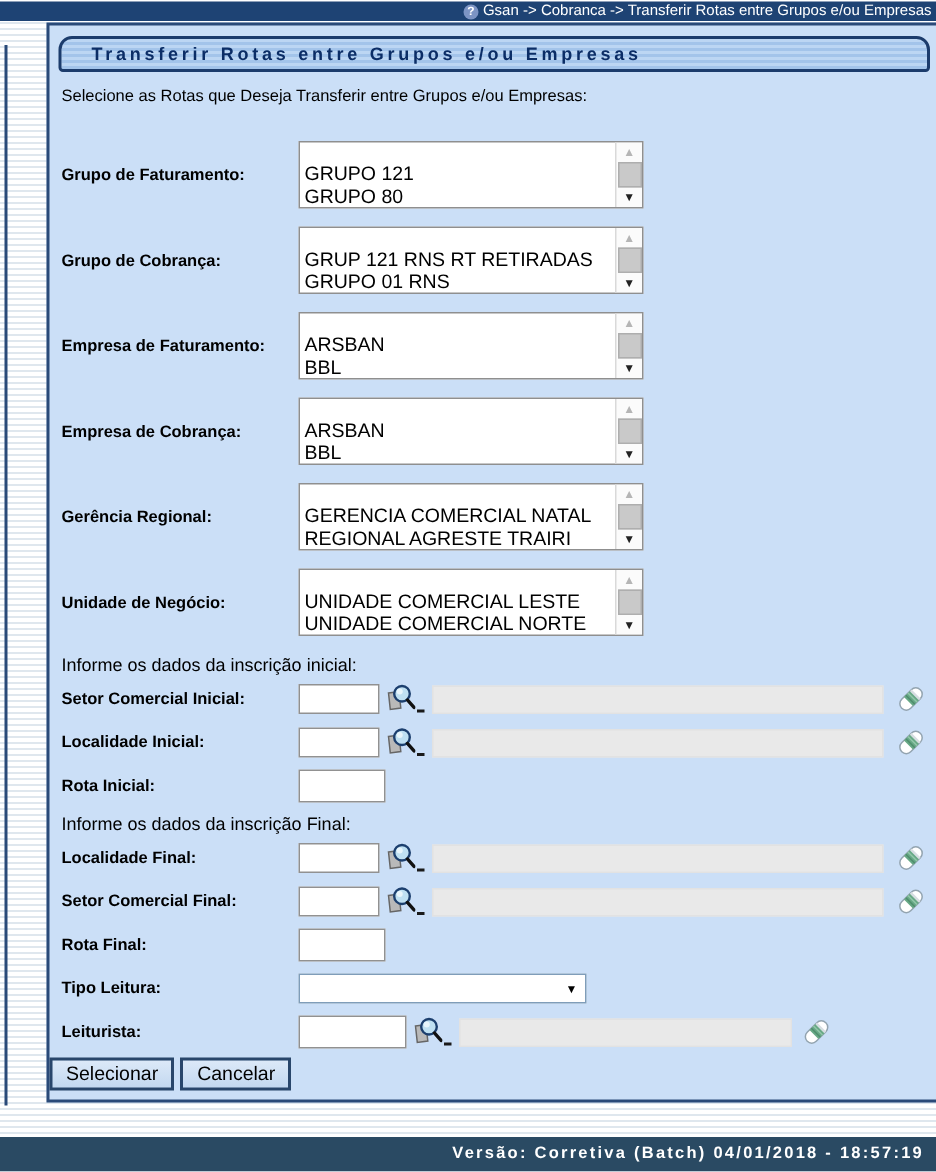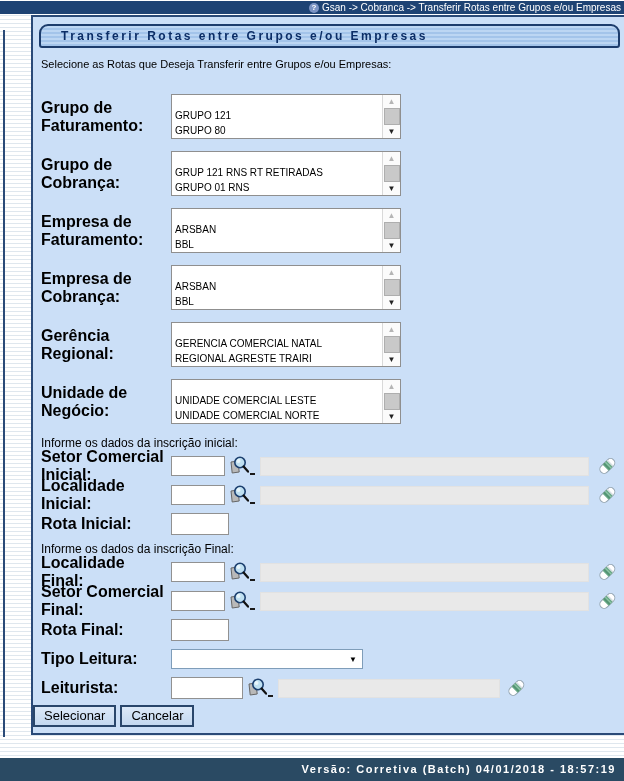--- a/index.html
+++ b/index.html
@@ -16,24 +16,24 @@
   .leftline{position:absolute;left:3px;top:30px;width:2px;height:707px;background:#2a4a78;}
   
   .form{position:absolute;left:31px;top:15px;width:597px;height:720px;background:#cbdff7;
     border:2px solid #2a4a78;box-sizing:border-box;}
   .titlebar{margin:7px 6px 0 6px;height:20px;border:2px solid #1c3c6c;border-radius:9px 9px 3px 3px;
     background:repeating-linear-gradient(180deg,#bcd6f3 0px,#bcd6f3 2px,#a3c4ea 2px,#a3c4ea 4px);
     color:#0b2d66;font-size:12px;font-weight:bold;letter-spacing:2.5px;line-height:20px;padding-left:20px;}
   .intro{margin:10px 0 0 8px;font-size:11px;color:#000;}
   .ms-rows{margin-top:24px;}
   .ms-row{display:flex;align-items:center;height:45px;margin-bottom:12px;}
-  .lbl{width:138px;box-sizing:border-box;padding-left:8px;font-size:16px;font-weight:bold;color:#000;}
+  .lbl{width:166px;box-sizing:border-box;padding-left:8px;font-size:11px;font-weight:bold;color:#000;}
   .listbox{position:relative;width:230px;height:45px;background:#fff;border:1px solid #8f8f8f;
     box-sizing:border-box;overflow:hidden;cursor:default;}
-  .opt{height:15px;line-height:15px;font-size:10px;padding-left:3px;white-space:nowrap;color:#000;}
+  .opt{height:15px;line-height:15px;font-size:13px;padding-left:3px;white-space:nowrap;color:#000;}
   .opt.blank{height:13px;}
   .sbar{position:absolute;top:0;right:0;width:17px;height:100%;background:#fbfbfb;border-left:1px solid #d9d9d9;}
   .sb-up{position:absolute;top:0;left:0;width:100%;height:13px;font-size:8px;color:#b5b5b5;text-align:center;line-height:13px;cursor:pointer;}
   .sb-thumb{position:absolute;top:13px;left:1px;width:14px;height:15px;background:#c9c9c9;border:1px solid #aeaeae;cursor:pointer;}
   .sb-down{position:absolute;bottom:0;left:0;width:100%;height:13px;font-size:8px;color:#222;text-align:center;line-height:13px;cursor:pointer;}
   .sec{margin:6px 0 4px 8px;font-size:12px;color:#000;}
   .f-row{display:flex;align-items:center;height:24px;margin-bottom:5px;padding-right:8px;box-sizing:border-box;}
   .inp{height:20px;border:1px solid #919191;background:#fff;box-sizing:border-box;font-size:12px;padding:0 2px;}
   .inp.sm{width:54px;}
   .inp.rota{width:58px;height:22px;}

